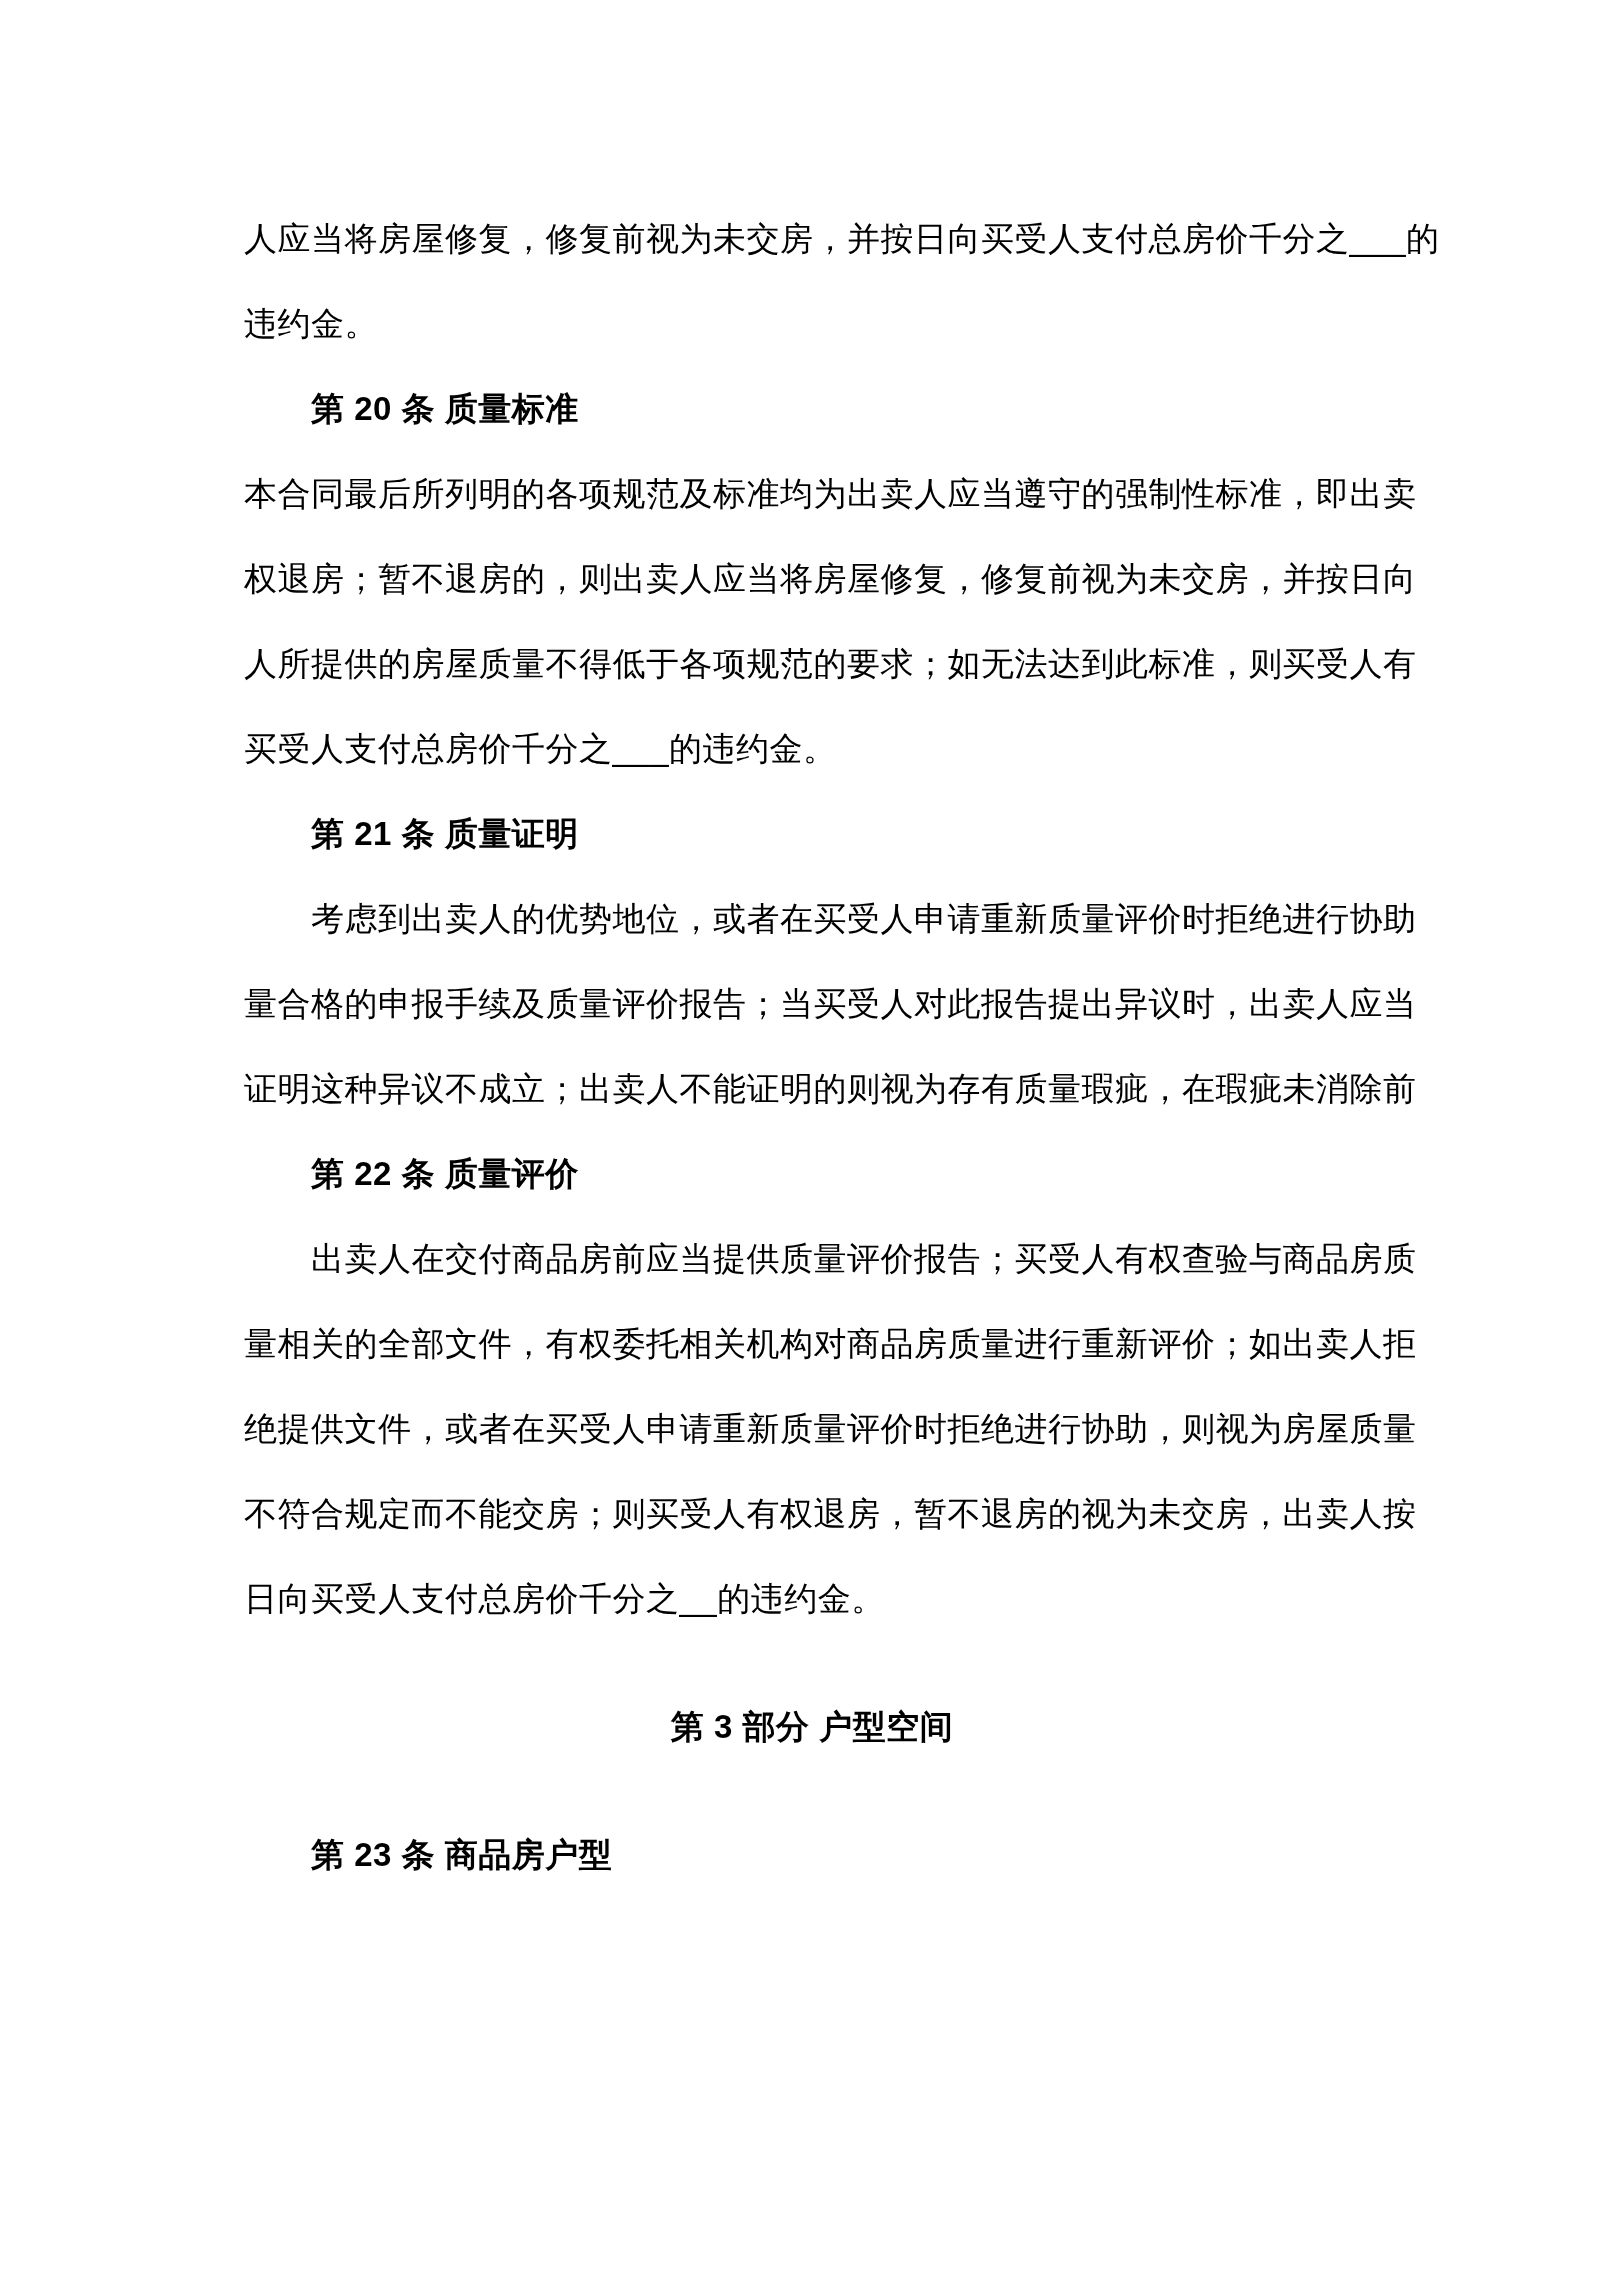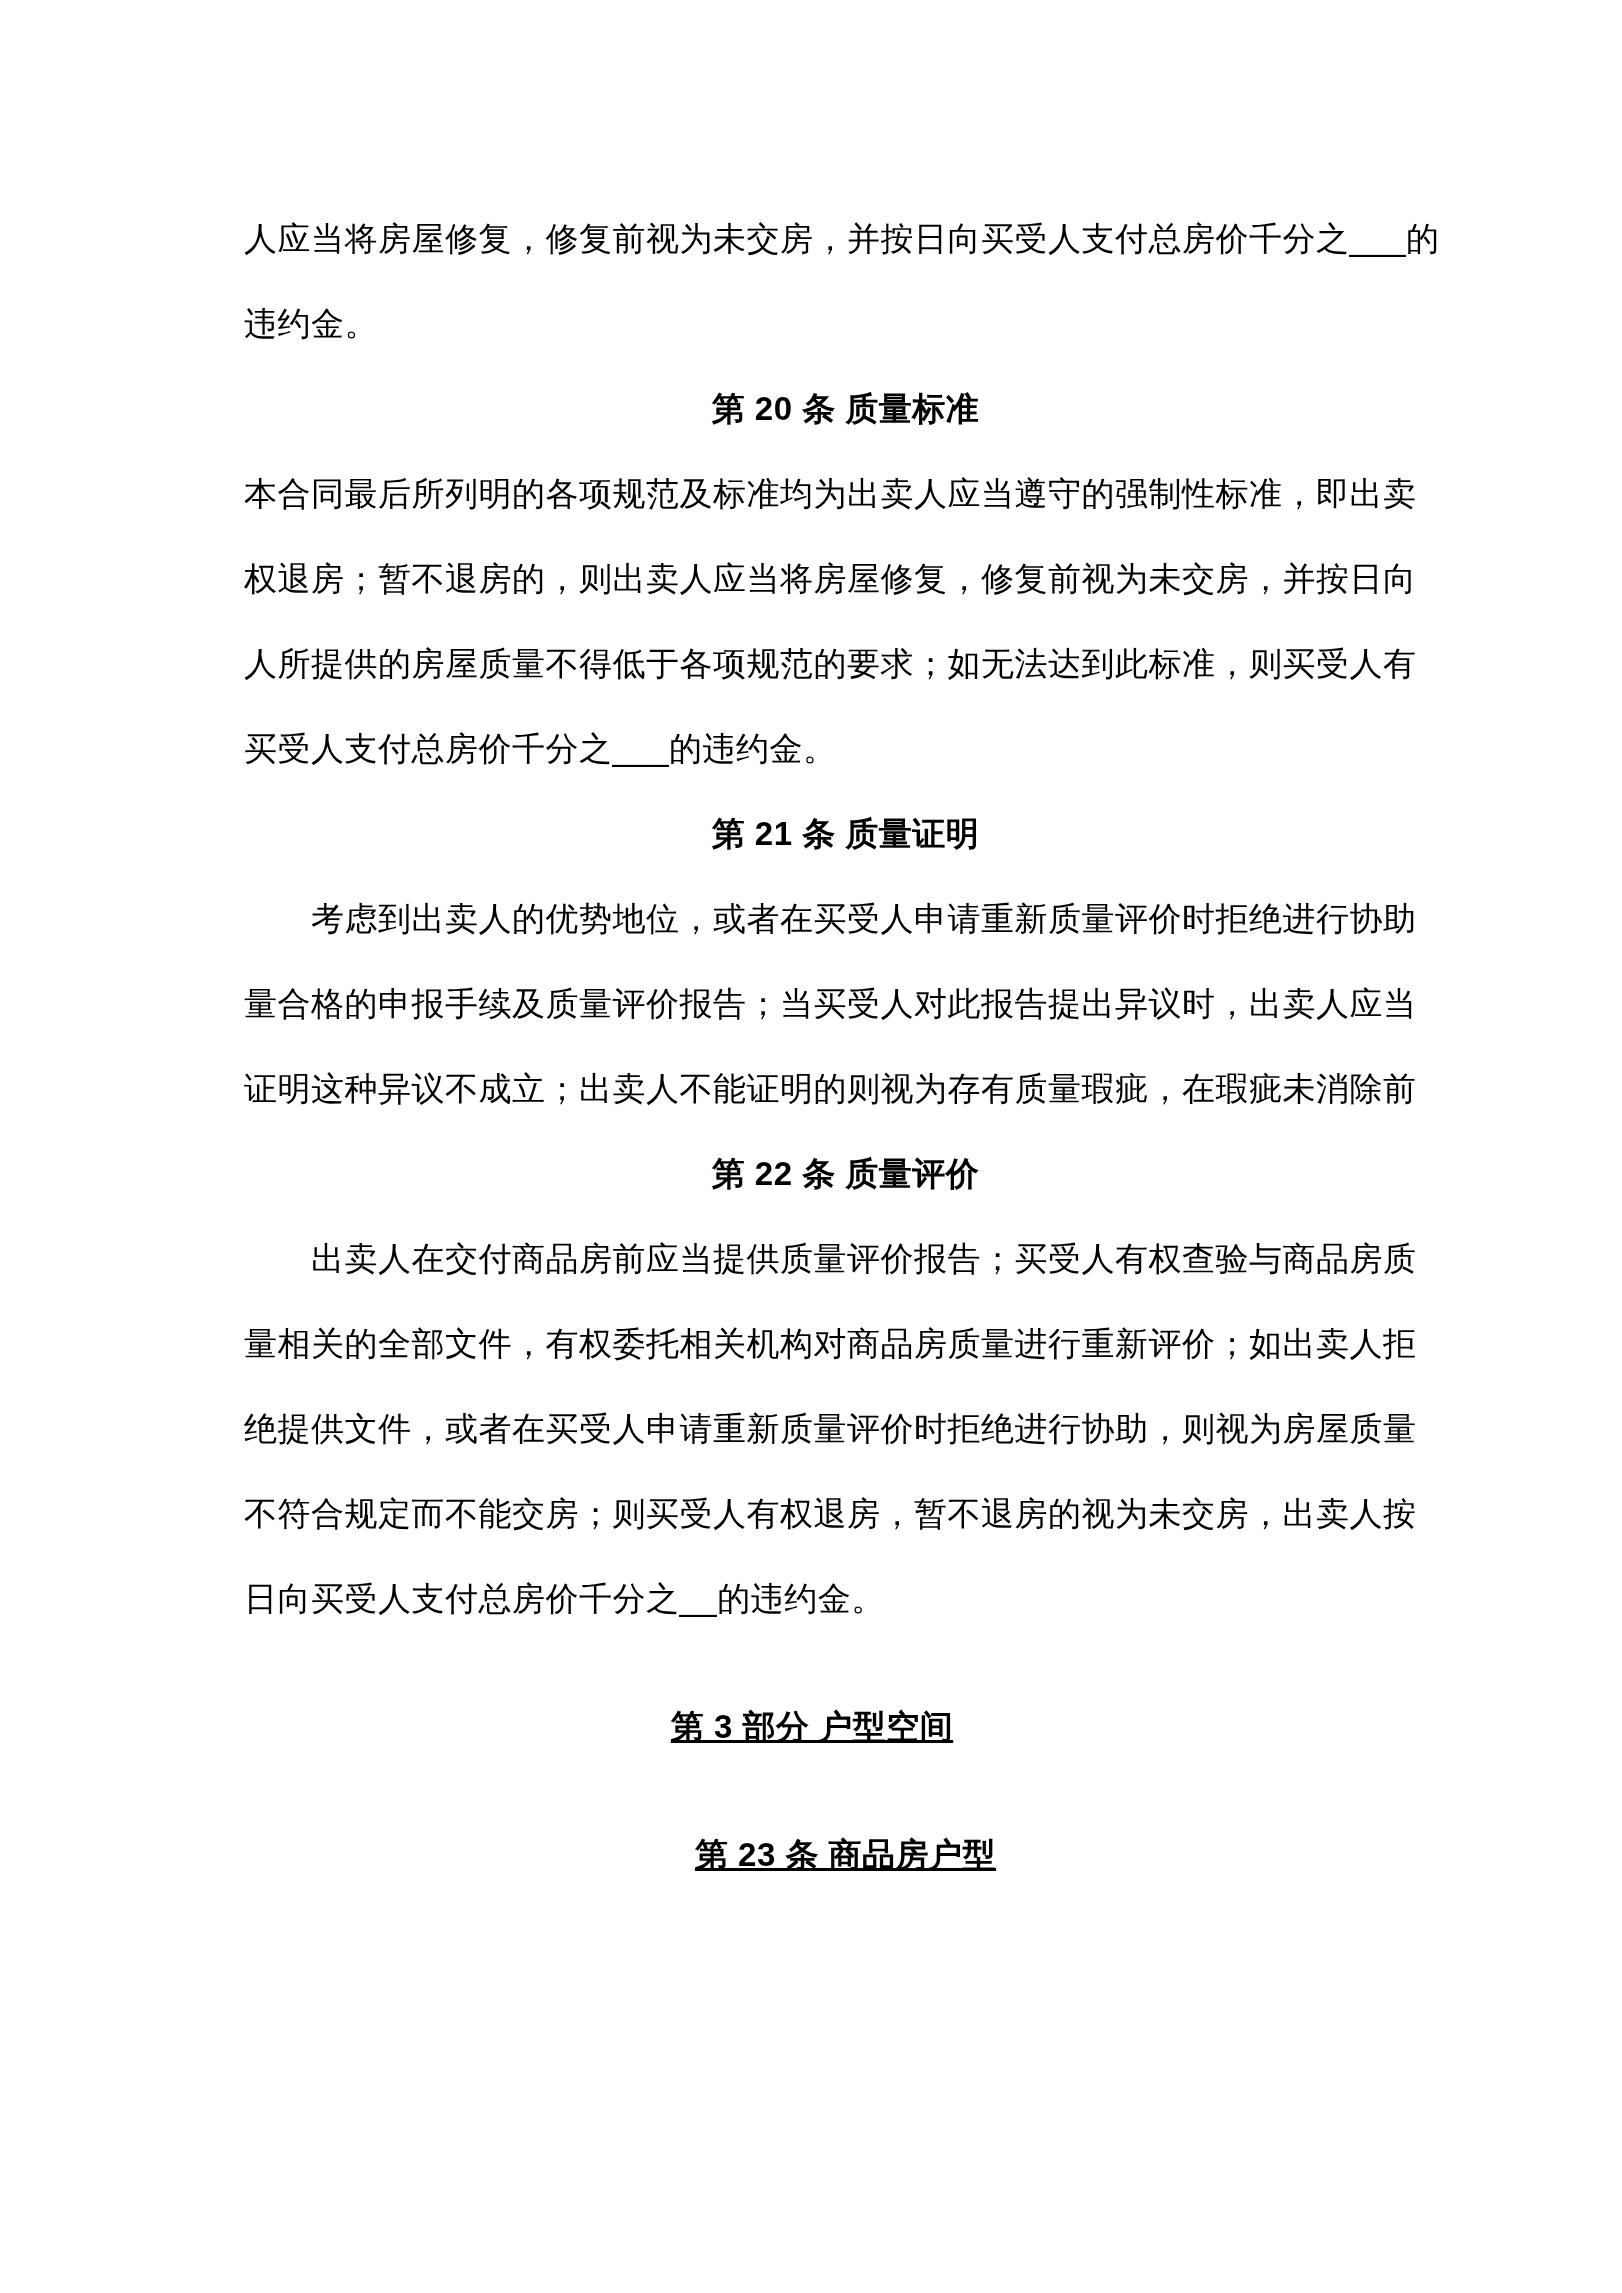--- a/index.html
+++ b/index.html
@@ -26,32 +26,30 @@
   .line {
     font-size: 33px;
     line-height: 85px;
     height: 85px;
     white-space: nowrap;
     letter-spacing: 0.5px;
     color: #000000;
   }
   .indent {
     padding-left: 67px;
-    text-align: center;
   }
   .bold {
     font-weight: 700;
   }
   .center {
     text-align: center;
     padding-left: 0;
   }
   .gap {
     margin-top: 43px;
-    text-decoration: underline;
   }
 </style>
 </head>
 <body>
 
 <div class="page">
   <div class="text-block">
     <div class="line">人应当将房屋修复，修复前视为未交房，并按日向买受人支付总房价千分之___的</div>
     <div class="line">违约金。</div>
     <div class="line bold indent">第 20 条 质量标准</div>

